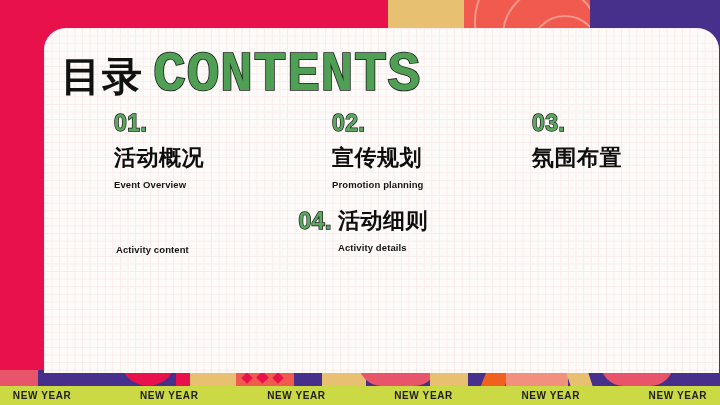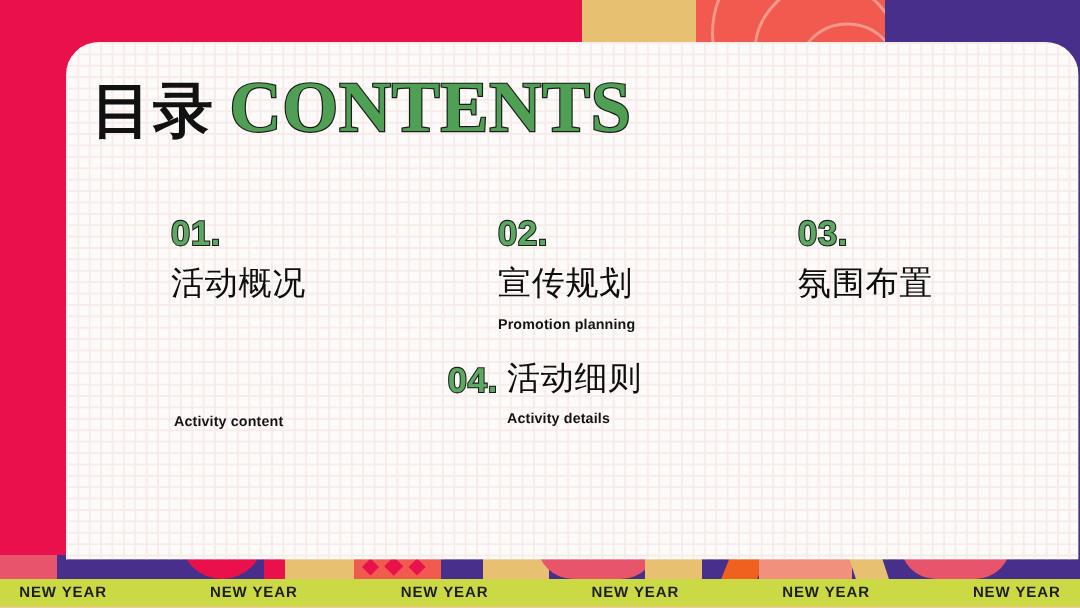--- a/index.html
+++ b/index.html
@@ -140,55 +140,55 @@
   }
   .title-cn {
     font-size: 40px;
     font-weight: 900;
     color: #111111;
     letter-spacing: 1px;
     font-family: "DejaVu Sans", sans-serif;
     line-height: 1;
   }
   .title-en {
-    font-size: 48px;
+    font-size: 55px;
     font-weight: 900;
     color: #4FA055;
     letter-spacing: 0.5px;
     line-height: 1;
-    font-family: Liberation Serif, serif;
+    font-family: Liberation Mono, monospace;
     -webkit-text-stroke: 1.6px #1b1b1b;
     paint-order: stroke fill;
   }
 
   
   .items {
     position: absolute;
     left: 70px;
-    top: 116px;
+    top: 84px;
     width: 580px;
     display: grid;
     grid-template-columns: 218px 200px auto;
     grid-template-rows: 98px auto;
   }
   .item { }
   .item-num {
     font-size: 23px;
     font-weight: 900;
     color: #5CA862;
     line-height: 1;
     letter-spacing: 0.5px;
     font-family: "Liberation Sans", sans-serif;
     -webkit-text-stroke: 1.4px #1b1b1b;
     paint-order: stroke fill;
     margin-bottom: 12px;
   }
   .item-cn {
     font-size: 22px;
-    font-weight: 400;
+    font-weight: 700;
     color: #0E0E0E;
     line-height: 1;
     letter-spacing: 0.5px;
     font-family: "DejaVu Sans", sans-serif;
     margin-bottom: 10px;
   }
   .item-en {
     font-size: 9.5px;
     font-weight: bold;
     color: #141414;
@@ -242,20 +242,21 @@
     <div class="title-row">
       <span class="title-cn">目录</span>
       <span class="title-en">CONTENTS</span>
     </div>
 
     <div class="items">
 
       <div class="item col1 row1">
         <div class="item-num">01.</div>
         <div class="item-cn">活动概况</div>
+        <div class="item-en">Event Overview</div>
       </div>
 
       <div class="item col2 row1">
         <div class="item-num">02.</div>
         <div class="item-cn">宣传规划</div>
         <div class="item-en">Promotion planning</div>
       </div>
 
       <div class="item col3 row1">
         <div class="item-num">03.</div>

